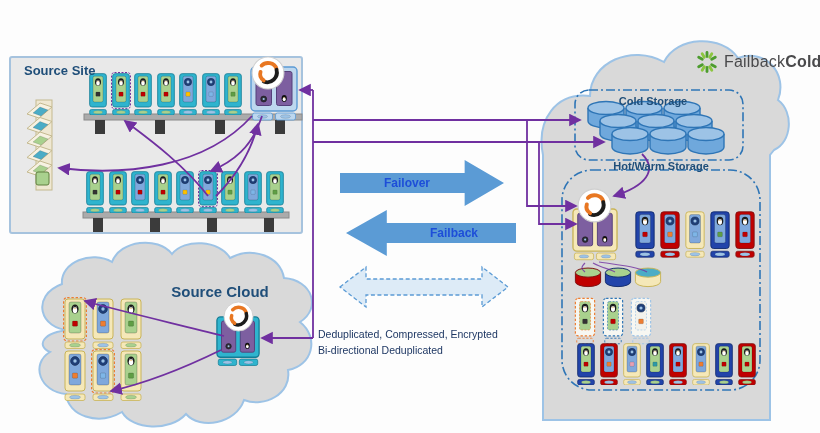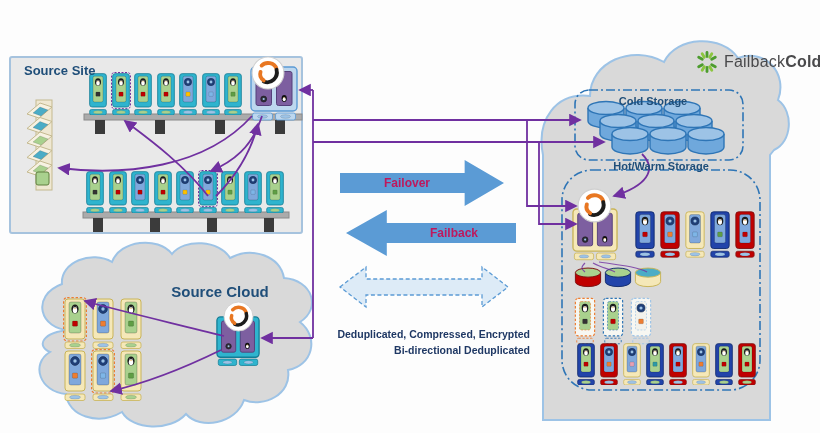--- a/index.html
+++ b/index.html
@@ -15,22 +15,22 @@
   .cloud{fill:var(--cloud-fill);stroke:var(--cloud-stroke);stroke-width:2;}
   .sitebox{fill:var(--site-fill);stroke:var(--site-stroke);stroke-width:2;}
   .storagebox{fill:none;stroke:var(--dash-blue);stroke-width:1.6;stroke-dasharray:9 3 2 3;}
   .pl{stroke:var(--purple);fill:none;stroke-width:1.8;}
   .pl-thin{stroke:var(--purple);fill:none;stroke-width:1.1;opacity:.8;}
   .mk{fill:var(--purple);}
   
   .block-arrow{background:var(--arrow-blue);z-index:2;}
   .fo{clip-path:polygon(0 28%,76% 28%,76% 0,100% 50%,76% 100%,76% 72%,0 72%);}
   .fb{clip-path:polygon(100% 28%,24% 28%,24% 0,0 50%,24% 100%,24% 72%,100% 72%);}
-  .arrow-label{position:absolute;top:50%;transform:translateY(-50%);color:#be185d;font-weight:700;font-size:12px;text-align:center;z-index:3;}
-  .caption{z-index:5;text-align:right;font-weight:700;font-size:10.5px;color:var(--caption);line-height:16px;}
+  .arrow-label{position:absolute;top:50%;transform:translateY(-50%);color:#1d4ed8;font-weight:700;font-size:12px;text-align:center;z-index:3;}
+  .caption{z-index:5;text-align:left;font-weight:400;font-size:10.5px;color:var(--caption);line-height:16px;}
   
   #brand{z-index:5;display:flex;align-items:center;gap:4px;}
   #brand .btxt{font-size:16px;color:var(--brand-text);letter-spacing:.2px;}
   #brand .b1{font-weight:400;}
   #brand .b2{font-weight:700;}
   #brand .tm{font-size:7px;vertical-align:super;color:var(--brand-text);}
   .small-label{font-size:11px;text-align:center;}
   .big-label{font-size:15px;text-align:center;}
 </style>
 </head>

